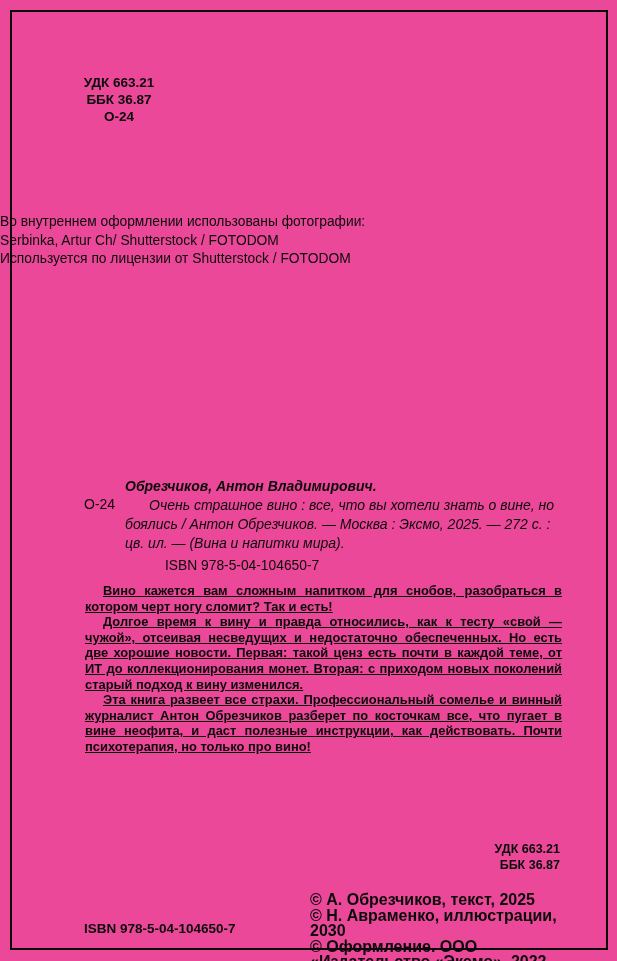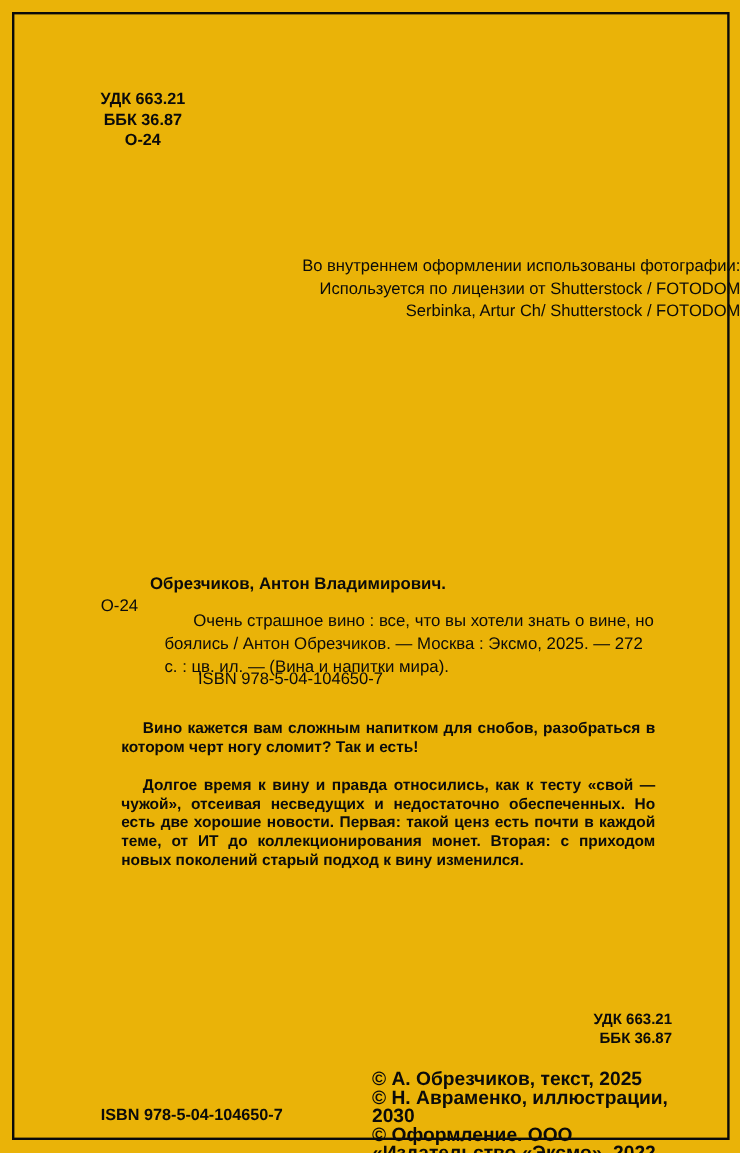--- a/index.html
+++ b/index.html
@@ -1,59 +1,59 @@
 <!DOCTYPE html>
 <html><head>
 <meta charset="utf-8">
 <style>
   html,body{margin:0;padding:0;background:#ffffff;}
   .page{
     position:relative;
     width:617px;height:961px;
-    background:#eab308;
+    background:#ec4899;
     font-family:"Liberation Sans", sans-serif;
     color:#0b0b0b;
     overflow:hidden;
   }
   .frame{
     position:absolute;
     left:10px;top:10px;right:9px;bottom:11px;
     border:2px solid #0a0a0a;
     pointer-events:none;
   }
   .top-codes{
     position:absolute;left:80px;top:74px;width:78px;
     text-align:center;
     font-weight:bold;font-size:13.5px;line-height:17px;
   }
   .photo-credit{
     position:absolute;left:0;top:213px;width:617px;
-    text-align:right;
+    text-align:left;
     font-size:13.8px;line-height:18.5px;font-weight:normal;
   }
   .bib-block{
     position:absolute;left:125px;top:477px;width:437px;
-    font-size:14px;line-height:19px;
+    font-size:14px;line-height:19px;font-style:italic;
   }
   .bib-author{font-weight:bold;}
-  .bib-desc{margin:12px;text-indent:24px;text-align:left;}
+  .bib-desc{margin:0;text-indent:24px;text-align:left;}
   .margin-code{
     position:absolute;left:84px;top:496px;
     font-size:14px;font-weight:normal;
   }
   .bib-isbn{
     position:absolute;left:165px;top:558px;
     font-size:13.8px;
   }
   .annotation{
     position:absolute;left:85px;top:583px;width:477px;
     font-size:12.9px;line-height:15.6px;font-weight:bold;
     text-align:justify;
   }
-  .annotation p{margin:16px;text-indent:18px;}
+  .annotation p{margin:0;text-indent:18px;text-decoration:underline;}
   .codes-bottom{
     position:absolute;right:57px;top:841px;
     text-align:right;
     font-weight:bold;font-size:12.5px;line-height:16px;
   }
   .copyrights{
     position:absolute;left:310px;top:892px;width:255px;
     font-weight:bold;font-size:16px;line-height:15.5px;
   }
   .isbn-bottom{
@@ -68,36 +68,37 @@
   <div class="frame"></div>
 
   <div class="top-codes">
     <div>УДК 663.21</div>
     <div>ББК 36.87</div>
     <div>О-24</div>
   </div>
 
   <div class="photo-credit">
     <div>Во внутреннем оформлении использованы фотографии:</div>
+    <div>Serbinka, Artur Ch/ Shutterstock / FOTODOM</div>
     <div>Используется по лицензии от Shutterstock / FOTODOM</div>
-    <div>Serbinka, Artur Ch/ Shutterstock / FOTODOM</div>
   </div>
 
   <div class="margin-code">О-24</div>
 
   <div class="bib-block">
     <div class="bib-author">Обрезчиков, Антон Владимирович.</div>
     <p class="bib-desc">Очень страшное вино : все, что вы хотели знать о вине, но боялись / Антон Обрезчиков. — Москва : Эксмо, 2025. — 272  с. : цв. ил.  — (Вина и напитки мира).</p>
   </div>
 
   <div class="bib-isbn">ISBN 978-5-04-104650-7</div>
 
   <div class="annotation">
     <p>Вино кажется вам сложным напитком для снобов, разобраться в котором черт ногу сломит? Так и есть!</p>
     <p>Долгое время к вину и правда относились, как к тесту «свой — чужой», отсеивая несведущих и недостаточно обеспеченных. Но есть две хорошие новости. Первая: такой ценз есть почти в каждой теме, от ИТ до коллекционирования монет. Вторая: с приходом новых поколений старый подход к вину изменился.</p>
+    <p>Эта книга развеет все страхи. Профессиональный сомелье и винный журналист Антон Обрезчиков разберет по косточкам все, что пугает в вине неофита, и даст полезные инструкции, как действовать. Почти психотерапия, но только про вино!</p>
   </div>
 
   <div class="codes-bottom">
     <div>УДК 663.21</div>
     <div>ББК 36.87</div>
   </div>
 
   <div class="copyrights">
     <div>© А. Обрезчиков, текст, 2025</div>
     <div>© Н. Авраменко, иллюстрации, 2030</div>

